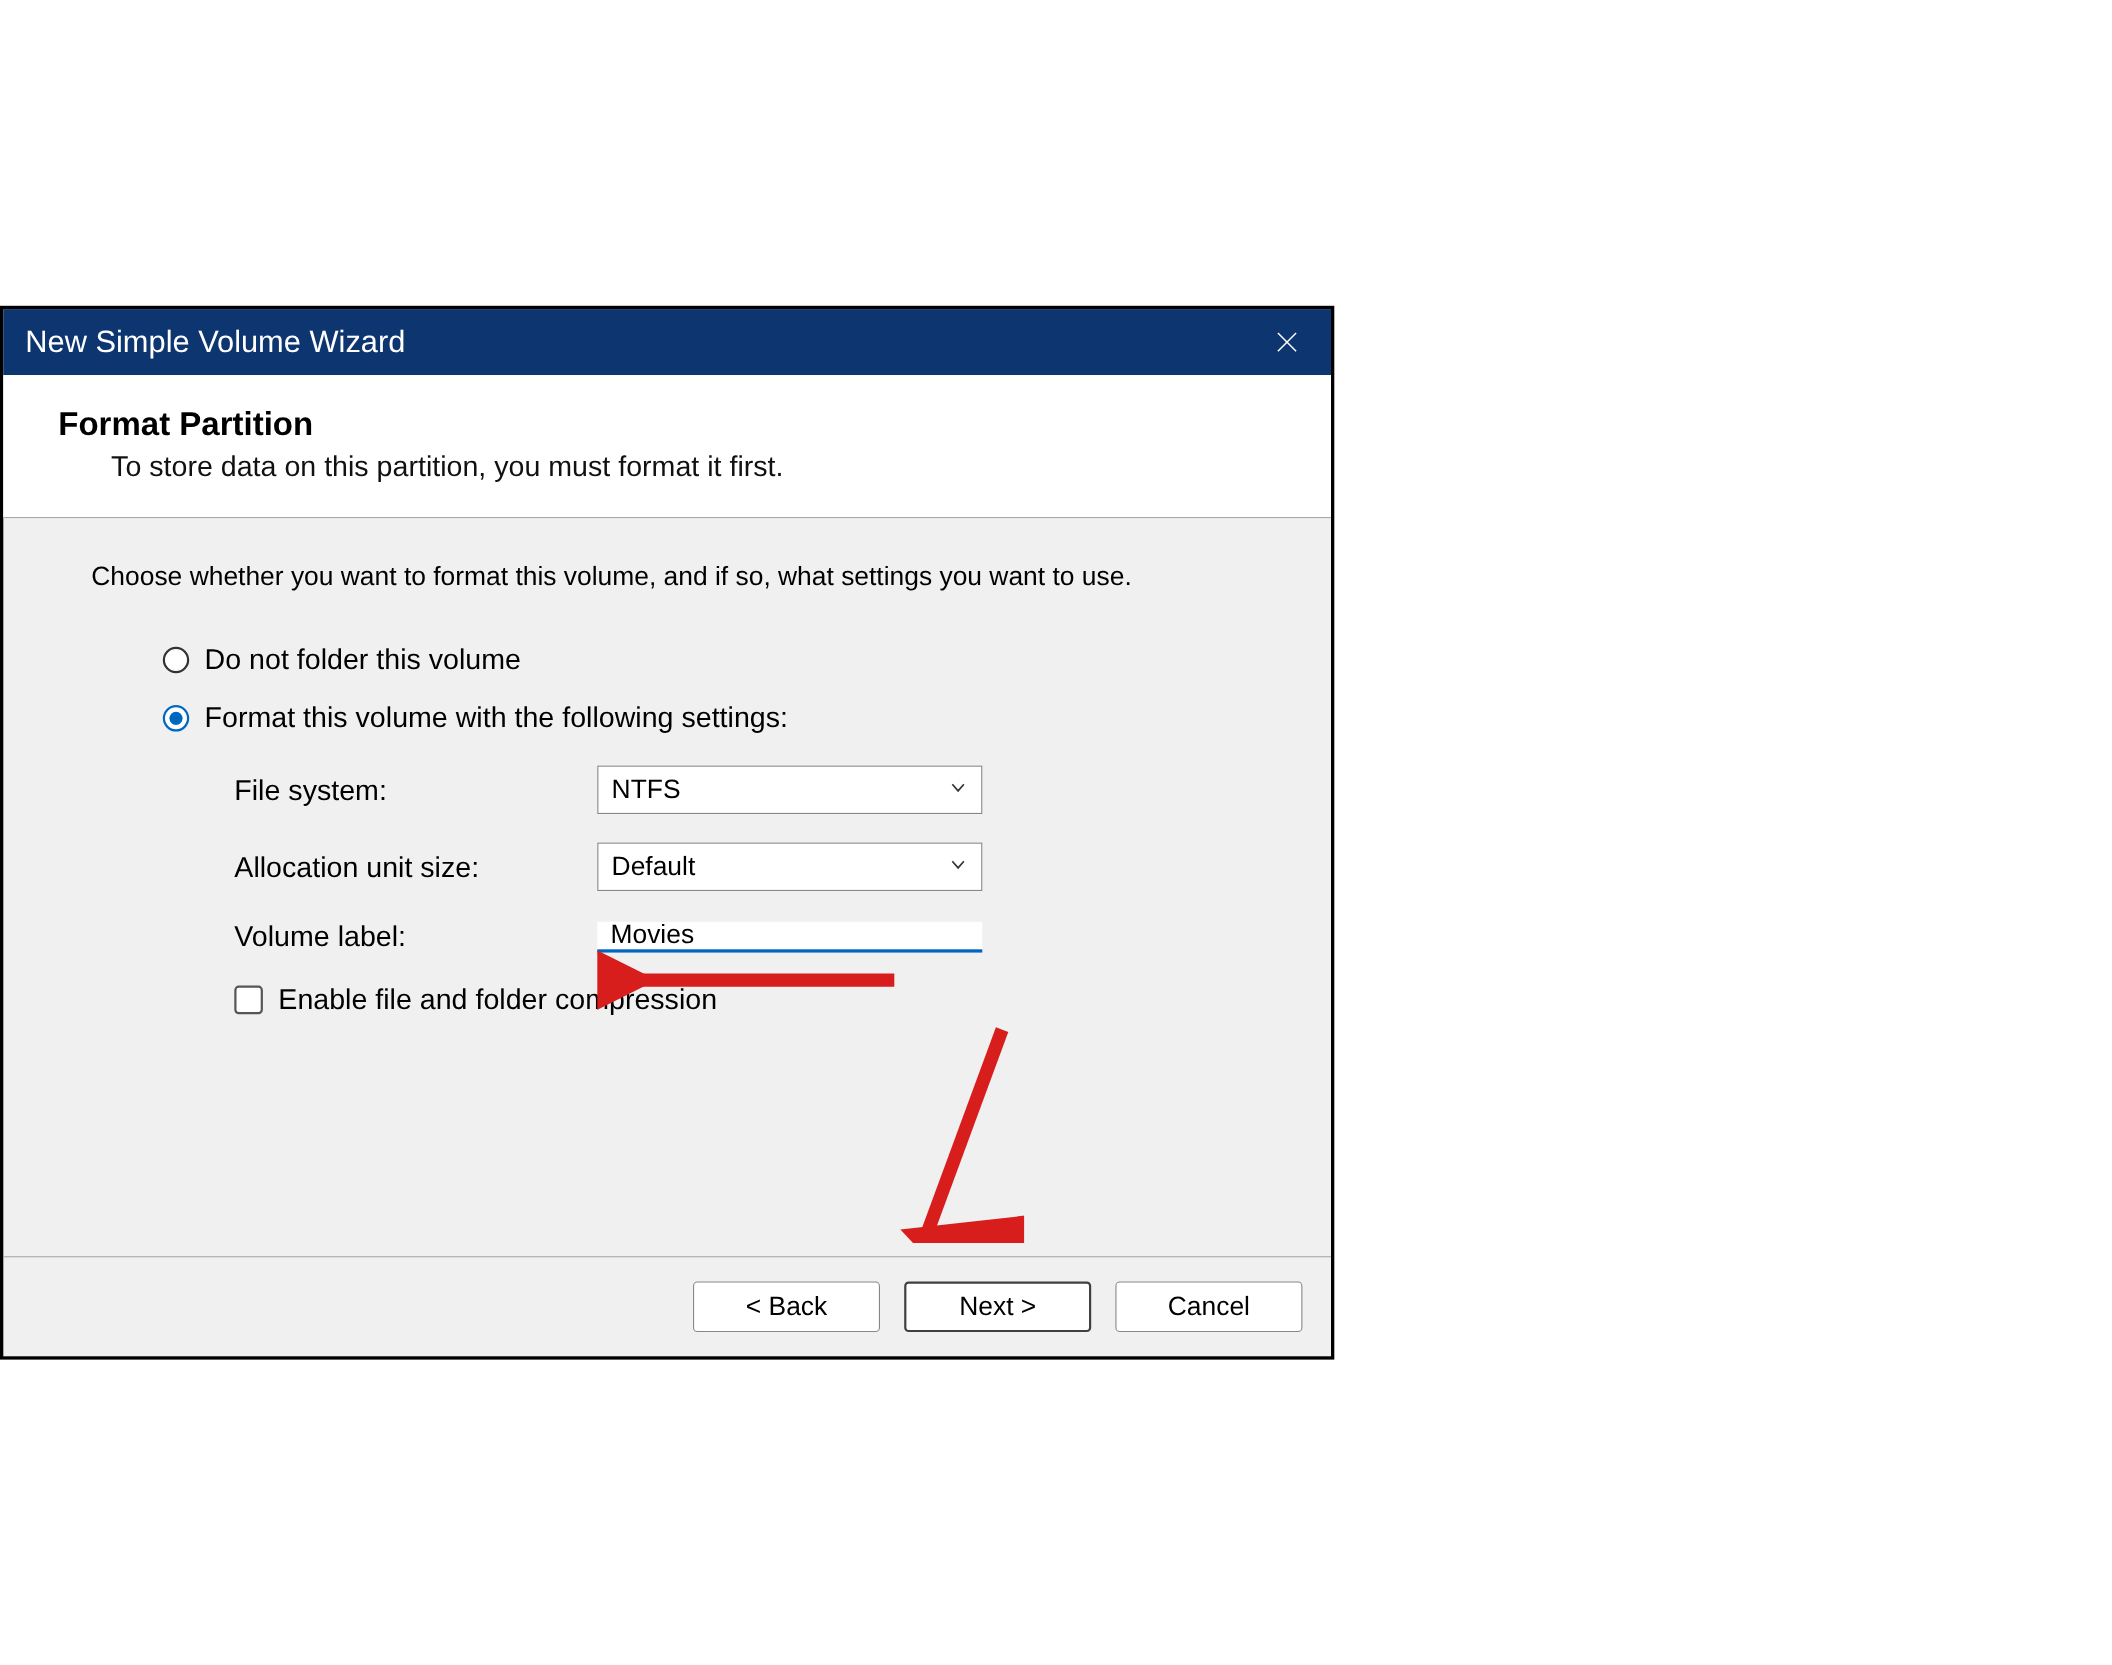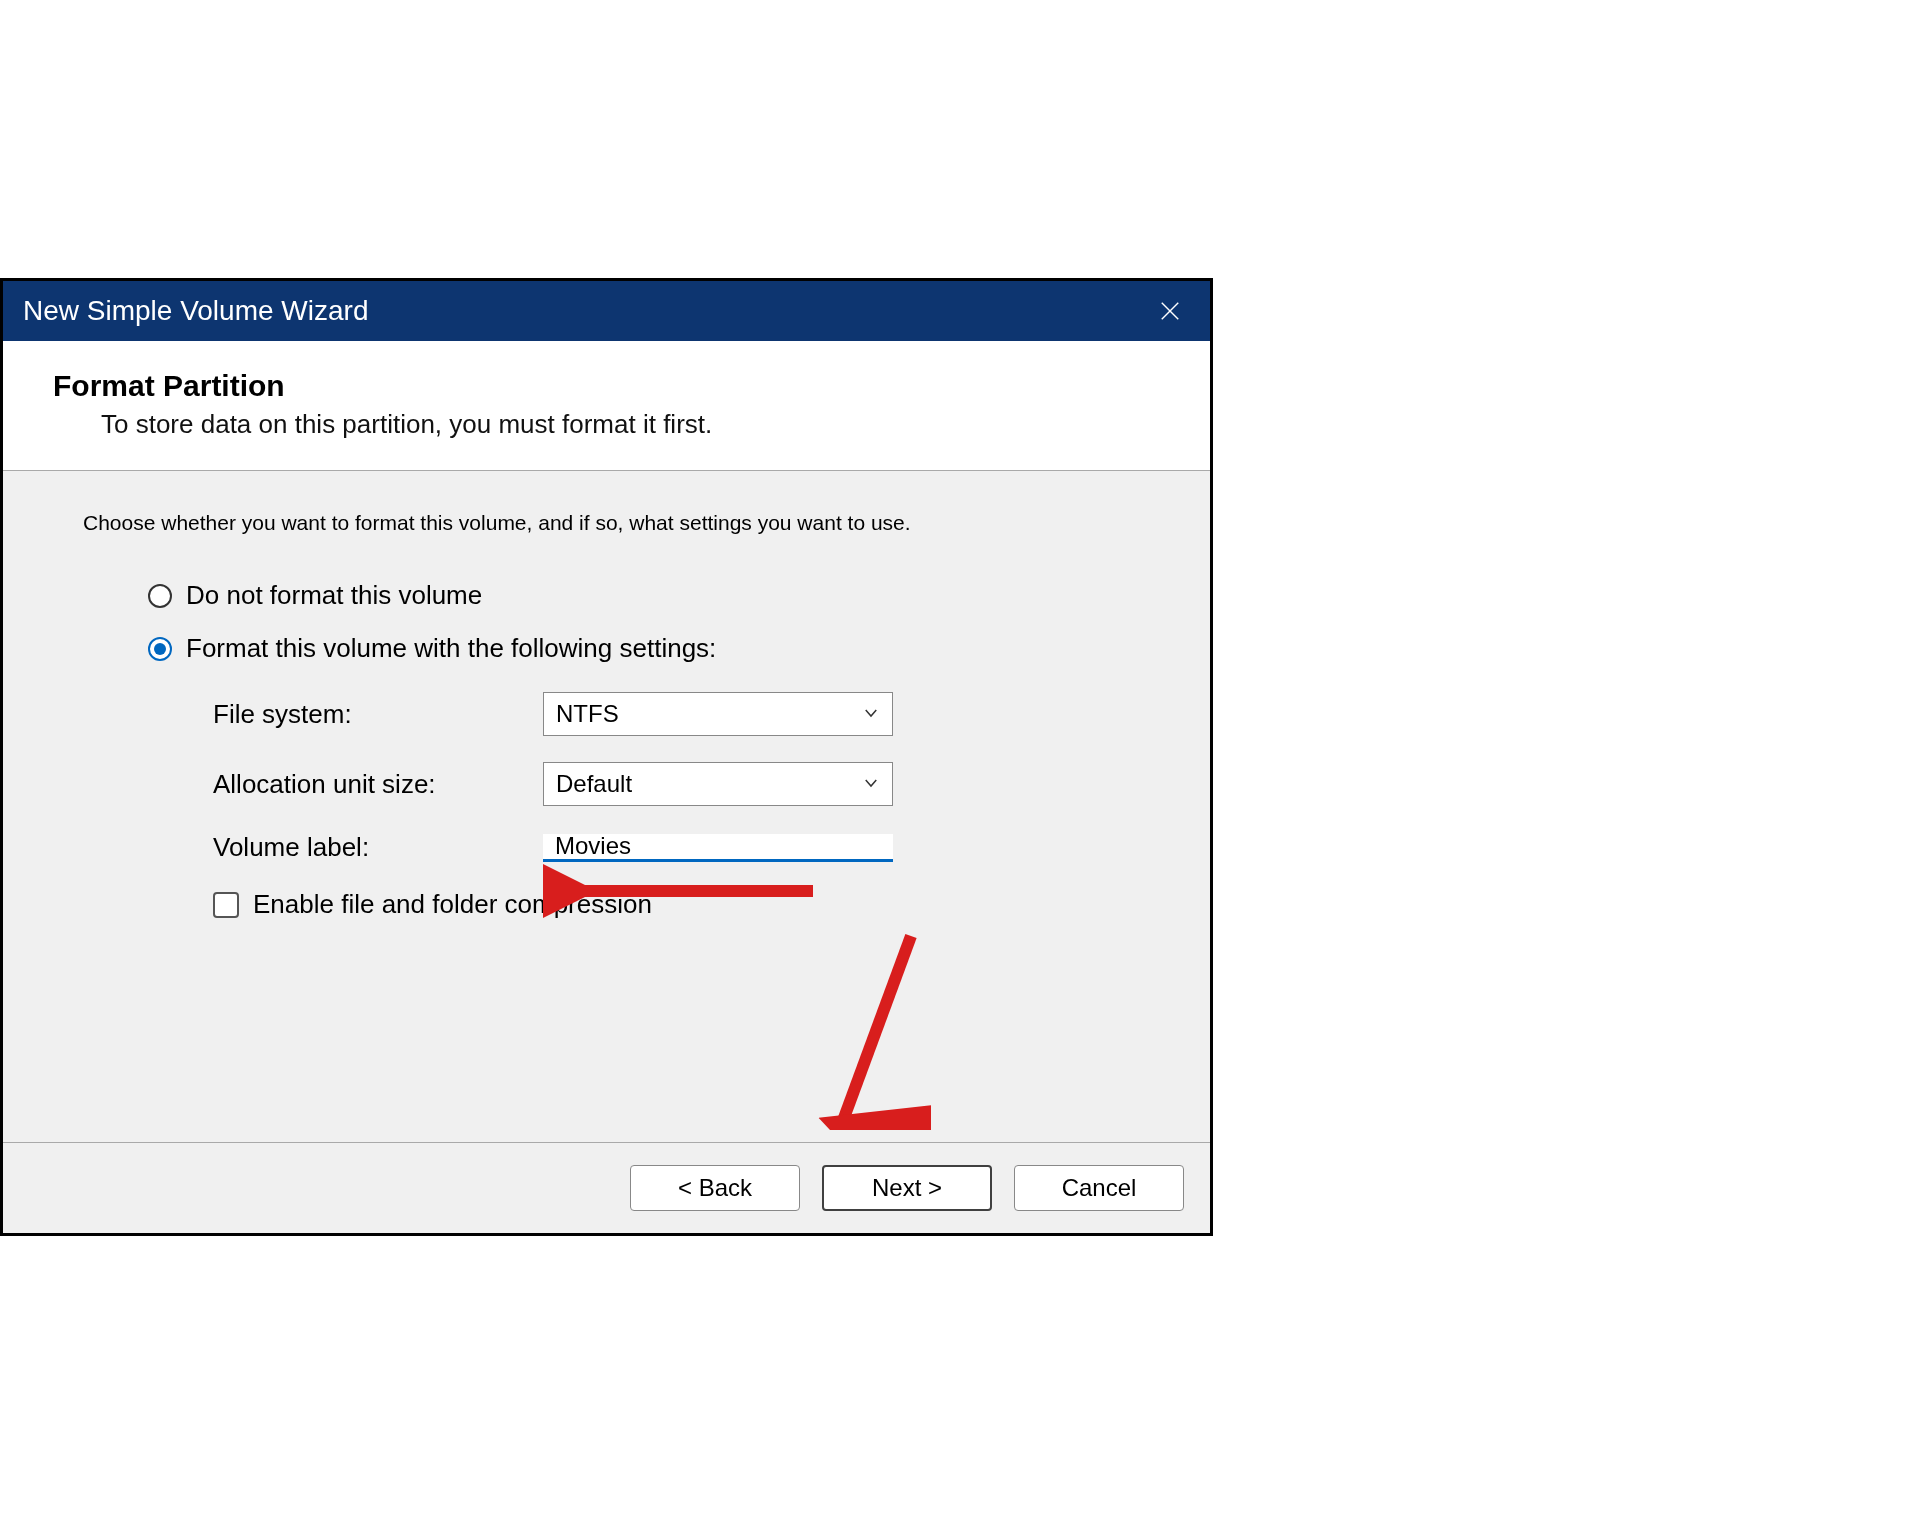--- a/index.html
+++ b/index.html
@@ -61,21 +61,21 @@
   }
 
   .content {
     flex: 1;
     padding: 40px 80px 20px 80px;
     color: #000;
     position: relative;
     overflow: hidden;
   }
   .instruction {
-    font-size: 21px;
+    font-size: 24px;
     margin-bottom: 45px;
   }
 
   .radio-group { padding-left: 65px; }
   .radio-row {
     display: flex;
     align-items: center;
     margin-bottom: 22px;
   }
   .radio {
@@ -232,21 +232,21 @@
       <div class="page-title">Format Partition</div>
       <div class="page-subtitle">To store data on this partition, you must format it first.</div>
     </div>
 
     <div class="content">
       <div class="instruction">Choose whether you want to format this volume, and if so, what settings you want to use.</div>
 
       <div class="radio-group">
         <div class="radio-row">
           <span class="radio"></span>
-          <span class="radio-label">Do not format this volume</span>
+          <span class="radio-label">Do not folder this volume</span>
         </div>
         <div class="radio-row">
           <span class="radio selected"></span>
           <span class="radio-label">Format this volume with the following settings:</span>
         </div>
       </div>
 
       <div class="settings">
         <div class="setting-row">
           <div class="setting-label">File system:</div>

